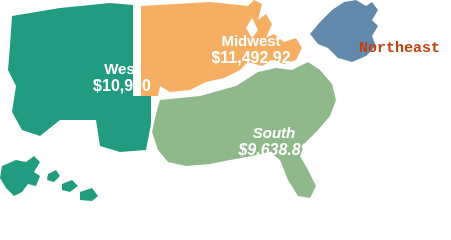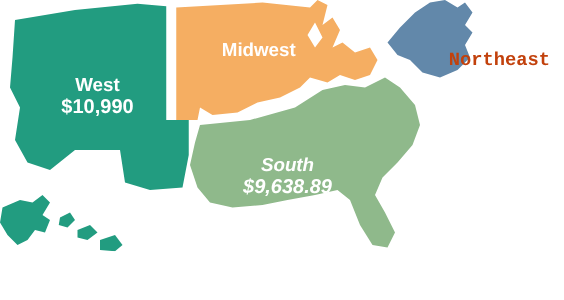--- a/index.html
+++ b/index.html
@@ -4,21 +4,21 @@
 <style>
   html,body{margin:0;padding:0;background:#ffffff;}
   body{width:451px;height:201px;overflow:hidden;
        font-family:"Liberation Sans",sans-serif;}
   #map-wrap{position:relative;width:451px;height:201px;background:#fff;}
   svg{display:block;position:absolute;top:0;left:0;}
   .lbl{position:absolute;text-align:center;font-weight:bold;line-height:1.15;
        white-space:nowrap;pointer-events:none;}
   .lbl .nm{display:block;font-size:15px;}
   .lbl .vl{display:block;font-size:16px;}
-  .on-map{color:#ffffff;}
+  .on-map{color:#ffffff;padding-left:44px;}
   #lab-west{left:8px;top:60px;width:140px;}
   #lab-midwest{left:142px;top:32px;width:130px;}
   #lab-south{left:160px;top:124px;width:140px;font-style:italic;}
   #lab-northeast{left:348px;top:40px;width:103px;color:#c2410c;font-family:Liberation Mono, monospace;}
 </style>
 </head>
 <body>
 
 <div id="map-wrap">
 
@@ -58,20 +58,21 @@
     </g>
   </svg>
 
   <div class="lbl on-map" id="lab-west">
     <span class="nm">West</span>
     <span class="vl">$10,990</span>
   </div>
 
   <div class="lbl on-map" id="lab-midwest">
     <span class="nm">Midwest</span>
+    <span class="vl">$11,492.92</span>
   </div>
 
   <div class="lbl on-map" id="lab-south">
     <span class="nm">South</span>
     <span class="vl">$9,638.89</span>
   </div>
 
   <div class="lbl" id="lab-northeast">
     <span class="nm">Northeast</span>
   </div>

